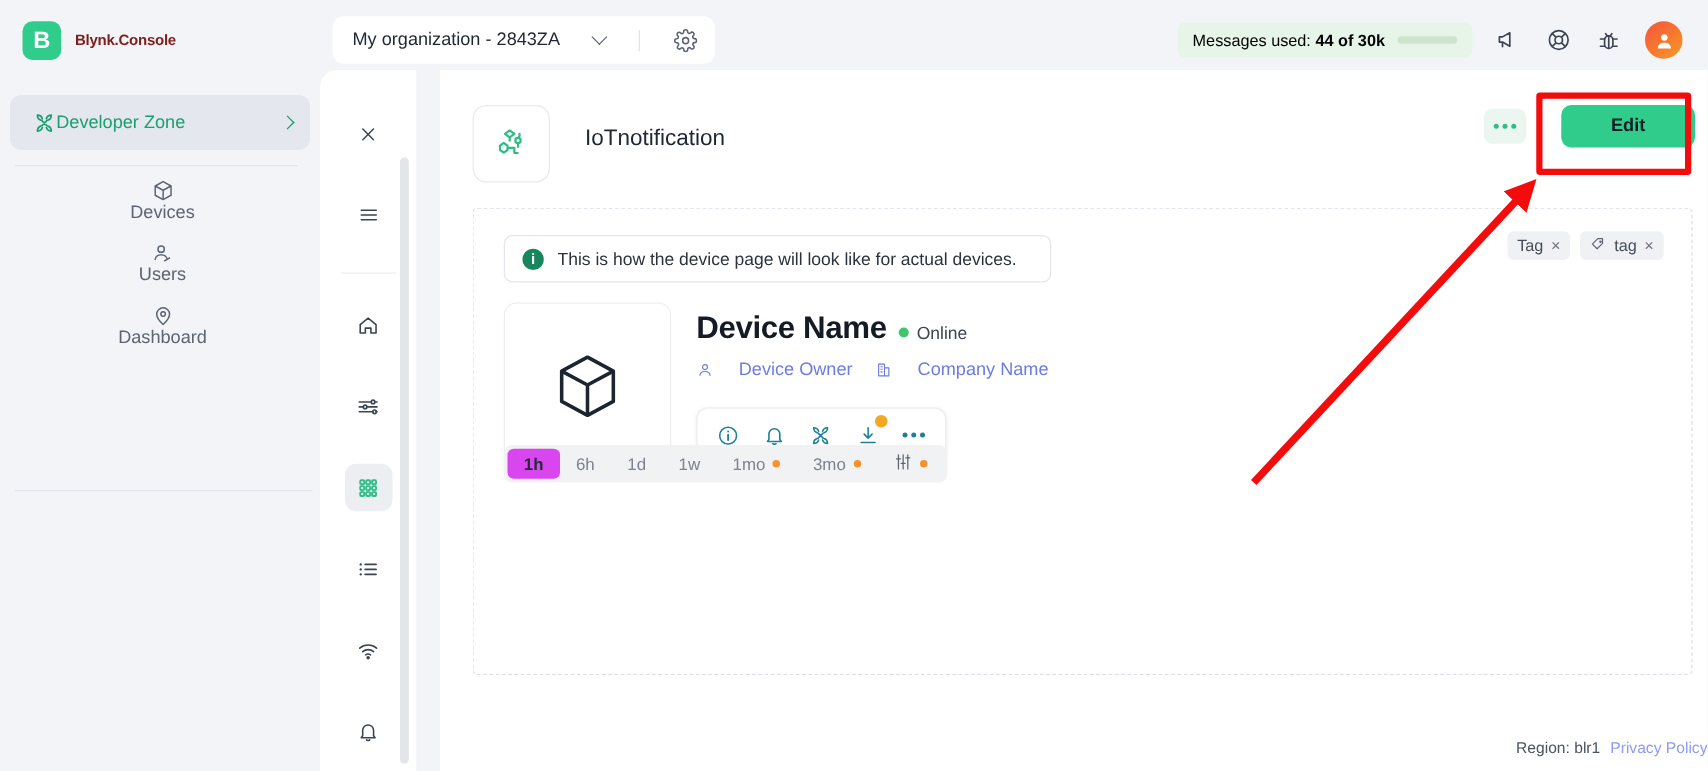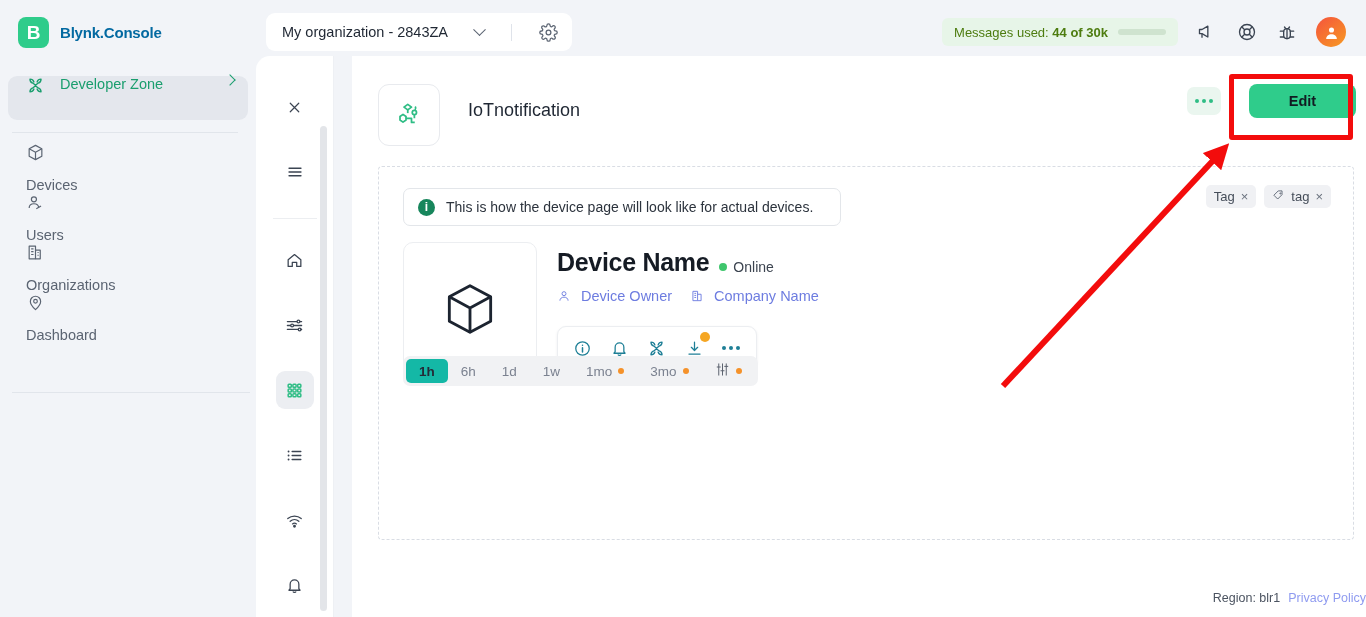--- a/index.html
+++ b/index.html
@@ -15,58 +15,58 @@
   .topbar {
     position: absolute; top: 0; left: 0; width: 1366px; height: 64px;
     background: #f2f4f8;
     display: flex; align-items: center;
   }
   .brand { display: flex; align-items: center; gap: 11px; padding-left: 18px; width: 258px; }
   .brand-logo {
     width: 31px; height: 31px; border-radius: 8px; background: #2fcc8b;
     color: #fff; font-size: 19px; font-weight: bold; line-height: 31px; text-align: center;
   }
-  .brand-name { font-size: 15px; font-weight: bold; color: #0369a1; letter-spacing: -0.2px; }
+  .brand-name { font-size: 12px; font-weight: bold; color: #7f1d1d; letter-spacing: -0.2px; }
 
   .org-chip {
     height: 38px; background: #fff; border-radius: 9px;
     display: flex; align-items: center; gap: 27px;
     padding: 0 14px 0 16px; margin-left: 8px;
   }
   .org-name { font-size: 14.5px; color: #1f2733; }
   .chev { width: 9px; height: 9px; border-right: 1.6px solid #5b6472; border-bottom: 1.6px solid #5b6472;
           transform: rotate(45deg) translate(-2px,-2px); }
   .vdiv { width: 1px; height: 17px; background: #dfe3ea; }
   .gear { width: 19px; height: 19px; color: #5b6472; display: flex; }
 
   .topright {
     margin-left: auto; display: flex; align-items: center; gap: 18px; padding-right: 20px;
   }
   .msg-chip {
     height: 28px; background: #e7f5e8; border-radius: 6px;
     display: flex; align-items: center; gap: 10px; padding: 0 12px;
   }
-  .msg-text { font-size: 13px; color: #4d7c0f; }
+  .msg-text { font-size: 13px; color: #000000; }
   .msg-text b { font-weight: bold; }
   .msg-bar { width: 48px; height: 6px; border-radius: 3px; background: #cfe3cf; }
   .ticon { width: 22px; height: 22px; color: #3b4452; display: flex; align-items: center; justify-content: center; }
   .avatar {
     width: 30px; height: 30px; border-radius: 50%;
     background: linear-gradient(140deg,#f5533d,#f79a22);
     display:flex; align-items:center; justify-content:center; color:#fff;
   }
 
   
   .sidebar {
     position: absolute; top: 64px; left: 0; width: 256px; height: 553px;
     background: #f2f4f8; padding-top: 12px;
   }
   .side-item {
     height: 44px; margin: 0 8px; border-radius: 9px;
-    display: flex; align-items: flex-start; gap: 15px; padding: 0 14px 0 18px;
+    display: flex; align-items: center; padding: 0 14px 0 18px;
     font-size: 14.5px; color: #5b6472; cursor: pointer;
   }
   .side-item .si-icon { width: 19px; height: 19px; display:flex; align-items:center; justify-content:center; }
   .side-item.active { background: #e4e7ed; color: #1a9e6e; font-weight: normal; }
   .side-item.active .si-label { color: #1a9e6e; }
   .side-arrow { margin-left: auto; width: 8px; height: 8px;
       border-right: 1.7px solid #1a9e6e; border-top: 1.7px solid #1a9e6e; transform: rotate(45deg); }
   .side-sep { height: 1px; background: #e1e5eb; margin: 12px 18px 10px 12px; }
   .side-group .side-item { margin-bottom: 6px; flex-direction: column; }
   .bot-sep { position:absolute; left: 12px; top: 328px; width: 238px; height: 1px; background: #e1e5eb; }
@@ -133,21 +133,21 @@
   .device-img {
     width: 134px; height: 134px; border: 1px solid #eceef1; border-radius: 10px;
     display: flex; align-items: center; justify-content: center;
   }
   .device-meta { margin-left: 20px; padding-top: 6px; flex: 1; }
   .dn-line { display: flex; align-items: baseline; gap: 10px; }
   .dn-name { font-size: 25px; font-weight: bold; color: #151b24; letter-spacing: -0.3px; }
   .dn-status { font-size: 14px; color: #3c4450; display: flex; align-items: center; gap: 6px; }
   .dn-status .sdot { width: 8px; height: 8px; border-radius: 50%; background: #3fc66d; display:block; }
   .dn-sub { display: flex; gap: 18px; margin-top: 11px; }
-  .dn-sub span { font-size: 14.5px; color: #6d7ce0; display: flex; align-items: center; gap: 10px; }
+  .dn-sub span { font-size: 14.5px; color: #6d7ce0; display: flex; align-items: center; gap: 20px; }
 
   .tool-card {
     margin-top: 22px; width: 200px; height: 44px; background: #fff;
     border: 1px solid #eceef1; border-radius: 9px;
     box-shadow: 0 1px 3px rgba(20,30,50,.07);
     display: flex; align-items: center; justify-content: space-around; padding: 0 6px;
   }
   .tool-ic { color: #1e7f96; display:flex; align-items:center; justify-content:center; position: relative; width: 22px; height: 22px;}
   .tool-badge { position:absolute; top:-5px; right:-5px; width:10px; height:10px; border-radius:50%; background:#f5a623; }
   .tool-dots { display:flex; gap:3px; }
@@ -162,21 +162,21 @@
 
   .range-tabs {
     position: absolute; left: 24px; top: 189px;
     height: 30px; background: #f1f2f4; border-radius: 7px;
     display: flex; align-items: center; padding: 3px;
   }
   .rtab {
     height: 24px; border-radius: 5px; padding: 0 13px; font-size: 13.5px;
     color: #7b8290; display: flex; align-items: center; gap: 6px; cursor: pointer;
   }
-  .rtab.active { background: #14b8a6; color: #242c38; font-weight: bold; justify-content: center; }
+  .rtab.active { background: #d946ef; color: #242c38; font-weight: bold; justify-content: center; }
   .rtab .odot { width: 6px; height: 6px; border-radius: 50%; background: #f5922a; display: block; }
 
   .footer-note {
     position: absolute; right: 18px; bottom: 12px; font-size: 12.5px; color: #4b5360;
     display: flex; gap: 8px;
   }
   .footer-note a { color: #8f9bf0; text-decoration: none; }
 
   
   .anno-rect {
@@ -268,30 +268,20 @@
       </div>
       <div class="side-item">
         <span class="si-icon">
           <svg viewBox="0 0 24 24" width="19" height="19" fill="none" stroke="currentColor" stroke-width="1.5" stroke-linejoin="round">
             <circle cx="10" cy="8" r="3.2"></circle>
               <path d="M4 19c0-3.3 2.7-5.4 6-5.4s6 2.1 6 5.4"></path>
             <path d="M13 20l6-3.5"></path>
           </svg>
         </span>
         <span class="si-label">Users</span>
-      </div>
-      <div class="side-item">
-        <span class="si-icon">
-          <svg viewBox="0 0 24 24" width="19" height="19" fill="none" stroke="currentColor" stroke-width="1.5" stroke-linejoin="round">
-            <rect x="4" y="4" width="8" height="16"></rect>
-              <path d="M12 9h6v11h-6"></path>
-            <path d="M6.5 7.5h3M6.5 11h3M6.5 14.5h3M14.5 12h1.5M14.5 15.5h1.5"></path>
-          </svg>
-        </span>
-        <span class="si-label">Organizations</span>
       </div>
       <div class="side-item">
         <span class="si-icon">
           <svg viewBox="0 0 24 24" width="19" height="19" fill="none" stroke="currentColor" stroke-width="1.5" stroke-linejoin="round">
             <path d="M12 21s6.5-6.1 6.5-10.4A6.5 6.5 0 005.5 10.6C5.5 14.9 12 21 12 21z"></path>
               <circle cx="12" cy="10.4" r="2.3"></circle>
           </svg>
         </span>
         <span class="si-label">Dashboard</span>
       </div>

